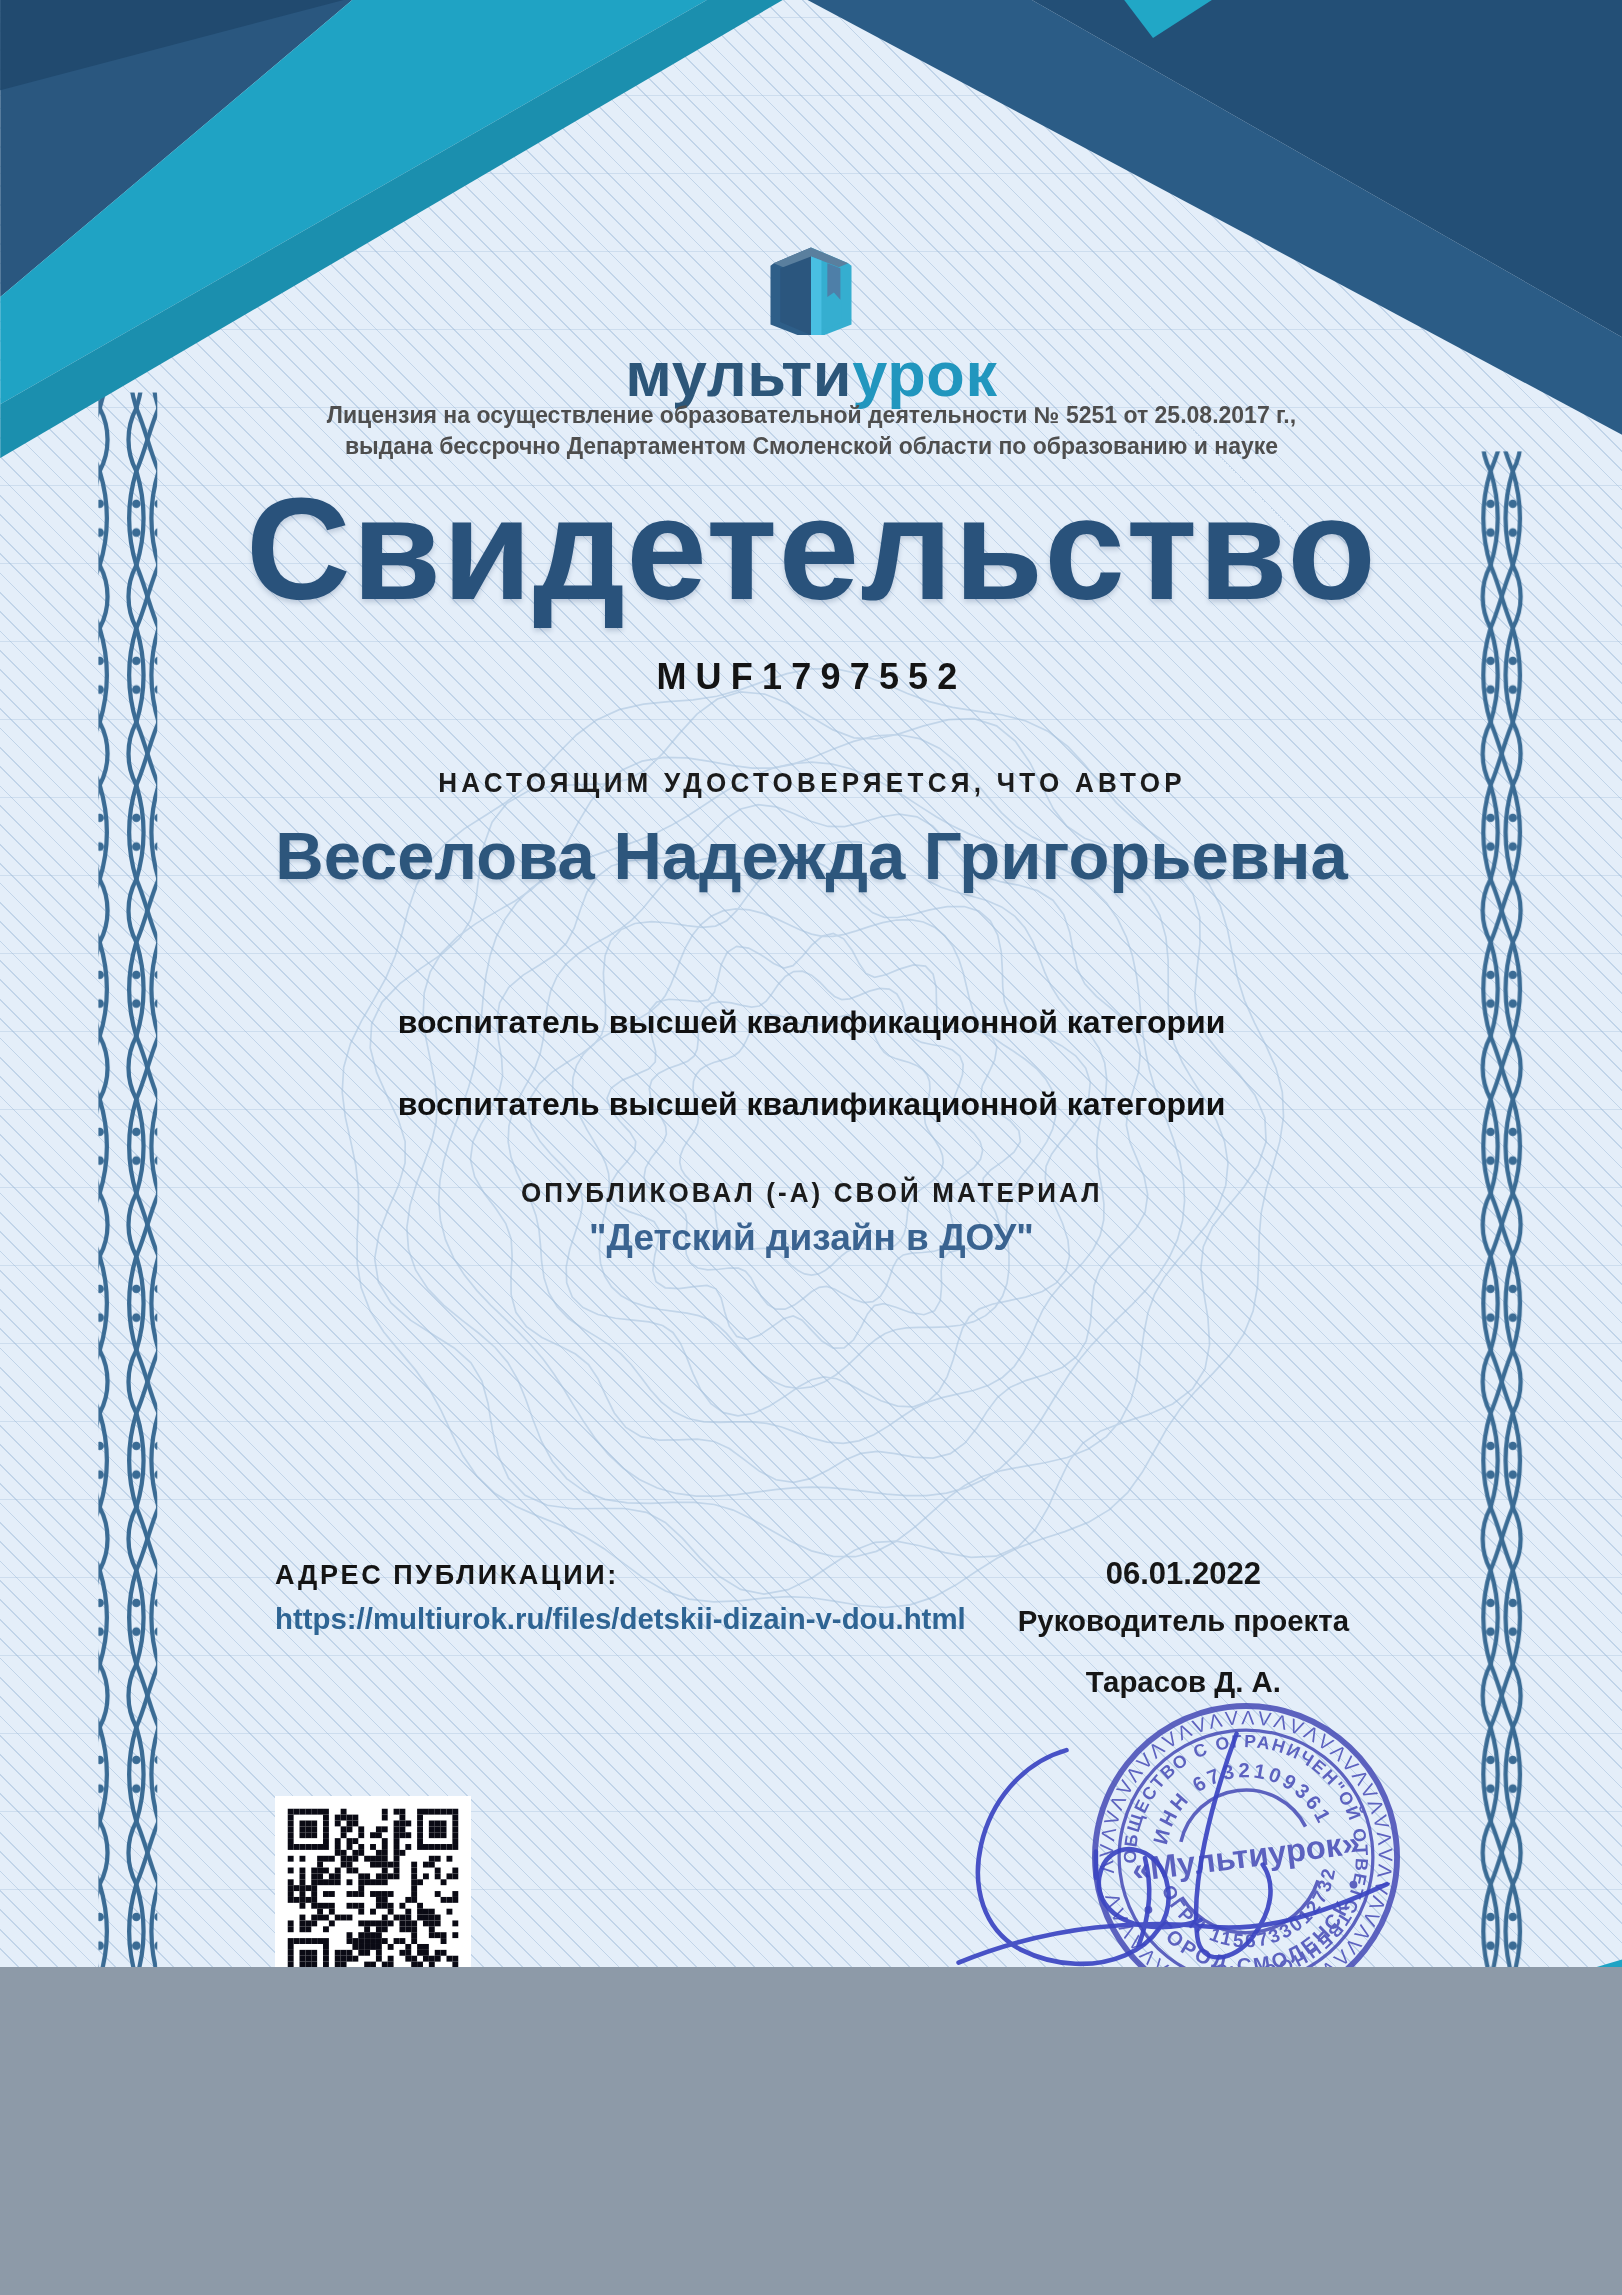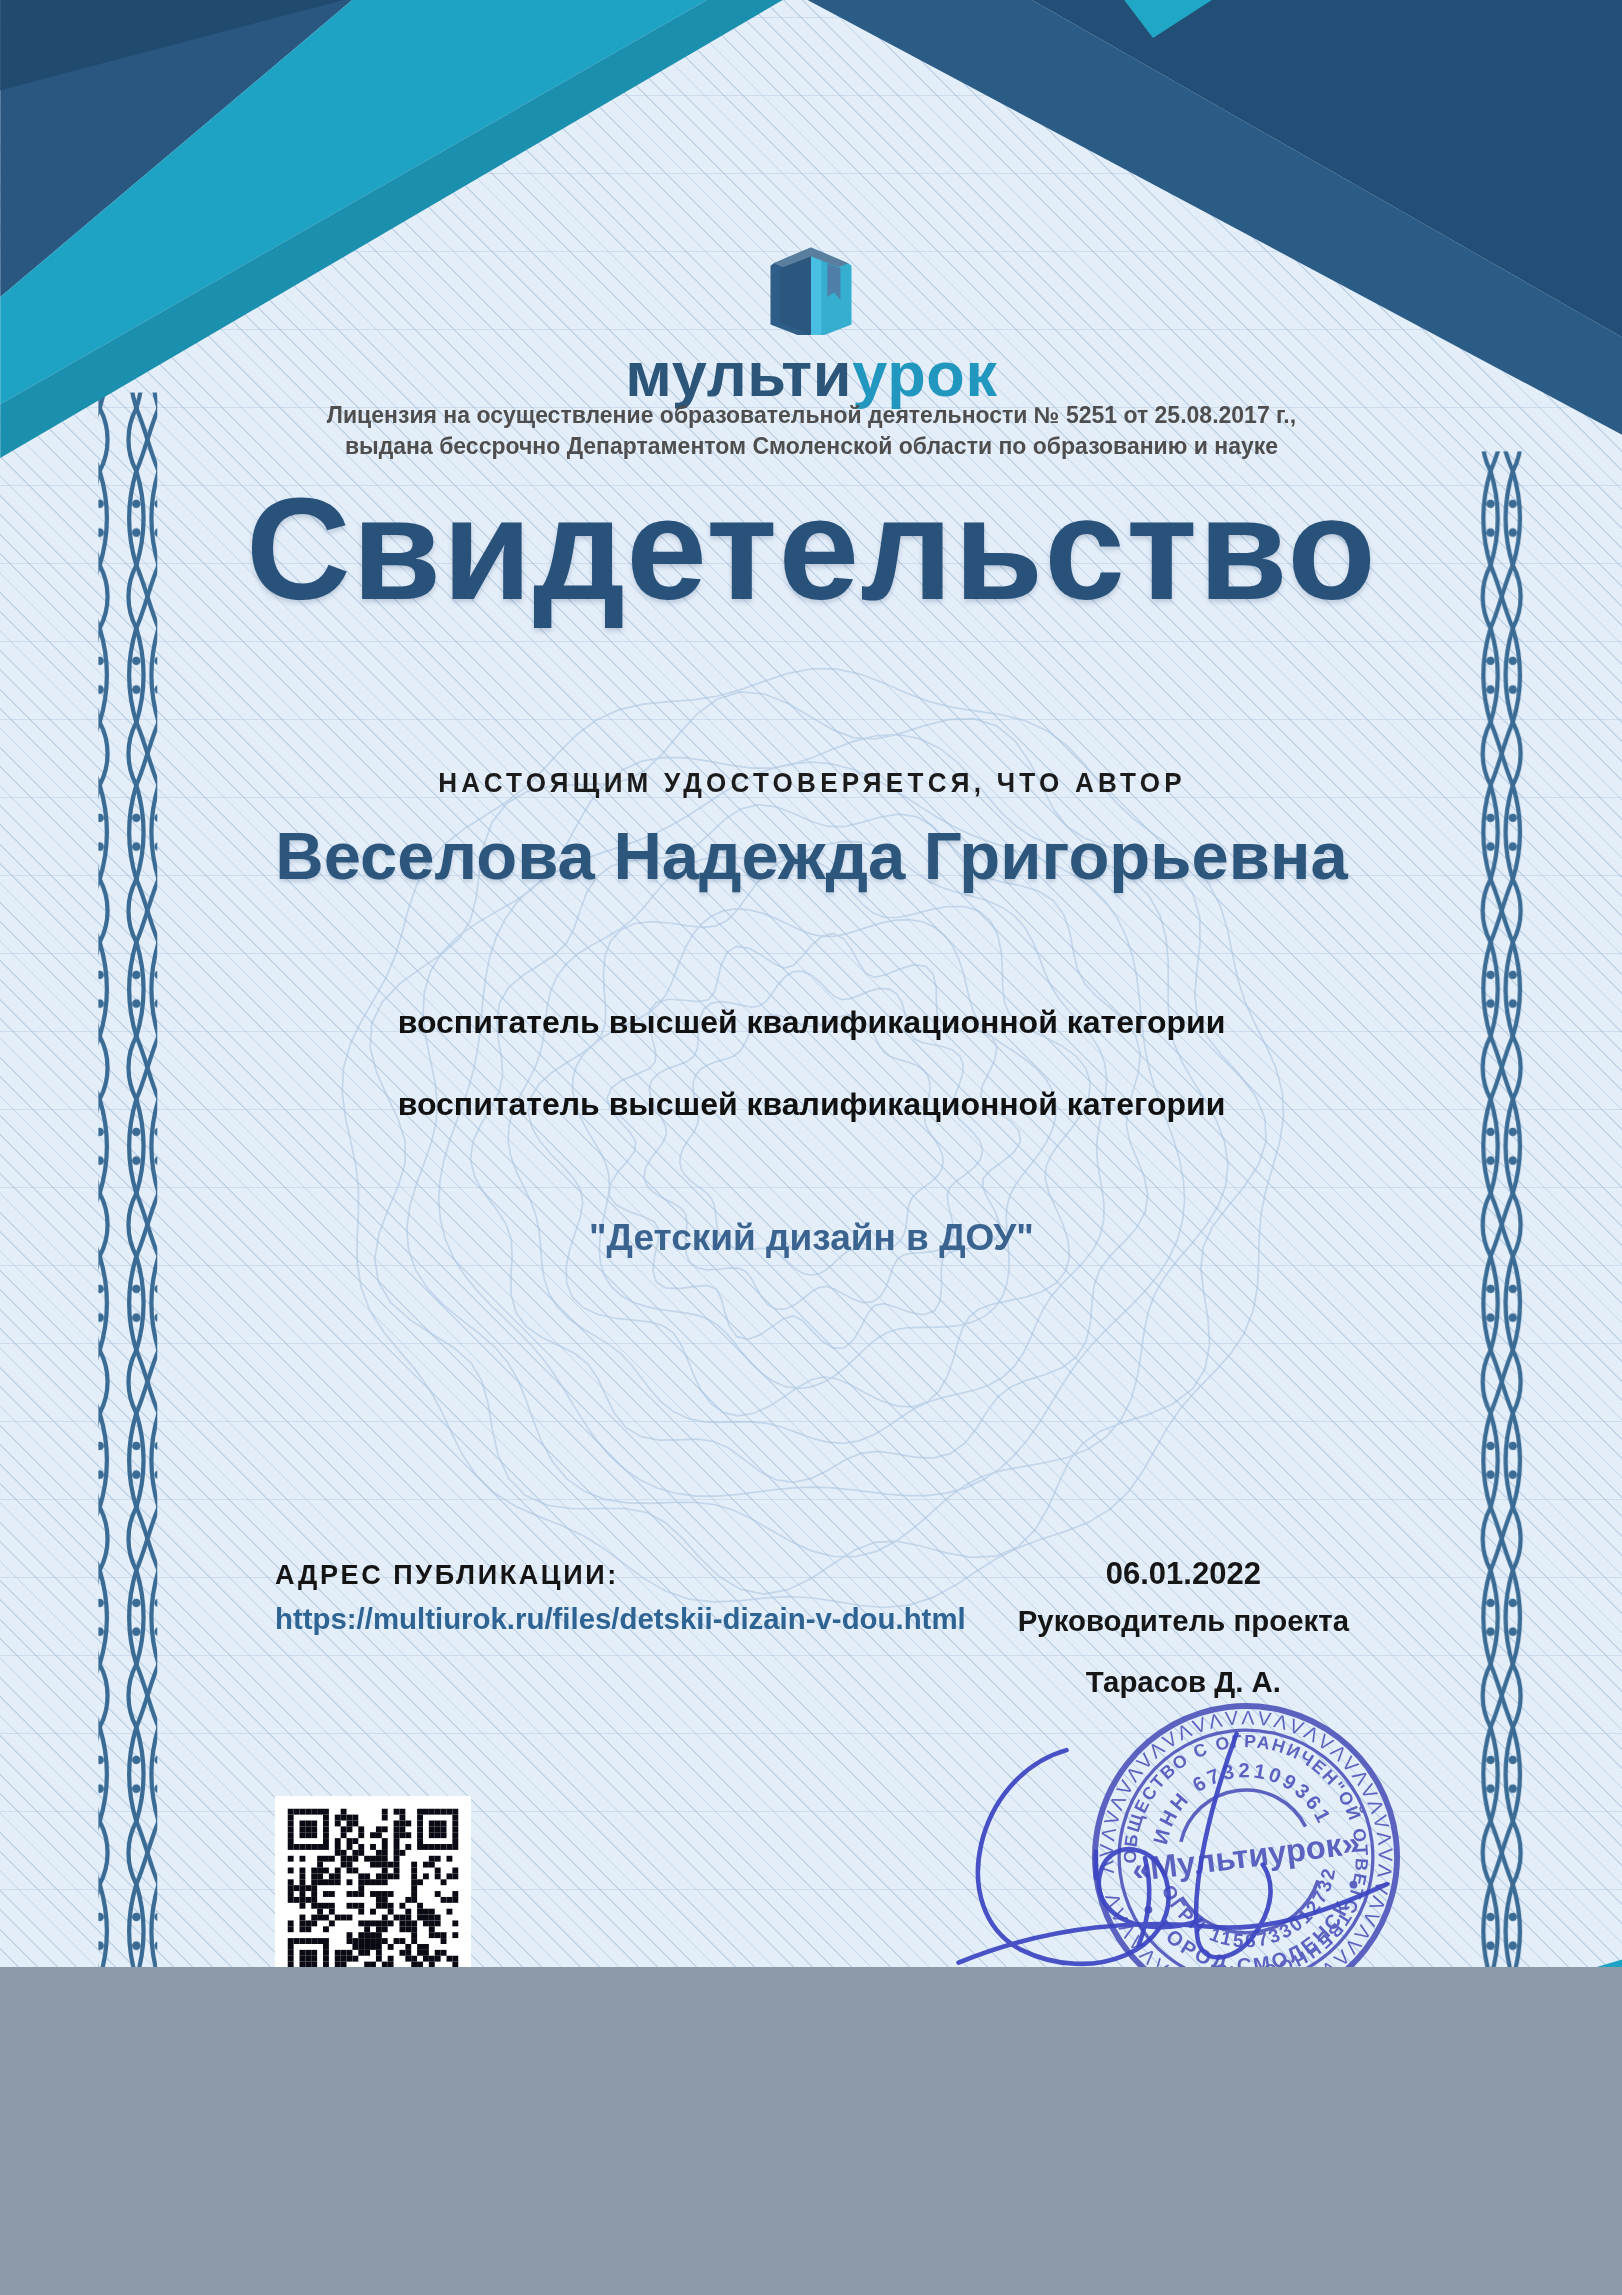--- a/index.html
+++ b/index.html
@@ -112,30 +112,34 @@
     <span style="color:#2c5679">мульти</span><span style="color:#2196be">урок</span>
   </div>
 
   <div class="ctext license">
     <div>Лицензия на осуществление образовательной деятельности № 5251 от 25.08.2017 г.,</div>
     <div>выдана бессрочно Департаментом Смоленской области по образованию и науке</div>
   </div>
 
   <div class="ctext title">Свидетельство</div>
 
+  <div class="ctext cert-num">MUF1797552</div>
 
   <div class="ctext name">Веселова Надежда Григорьевна</div>
 
   <div class="ctext attest">
     <span class="squeeze">НАСТОЯЩИМ УДОСТОВЕРЯЕТСЯ, ЧТО АВТОР</span>
   </div>
 
   <div class="ctext pos pos1">воспитатель высшей квалификационной категории</div>
   <div class="ctext pos pos2">воспитатель высшей квалификационной категории</div>
 
+  <div class="ctext published">
+    <span class="squeeze">ОПУБЛИКОВАЛ (-А) СВОЙ МАТЕРИАЛ</span>
+  </div>
   <div class="ctext material">"Детский дизайн в ДОУ"</div>
 
   <div class="addr-block">
     <div class="addr-label">АДРЕС ПУБЛИКАЦИИ:</div>
     <a class="addr-url" href="#">https://multiurok.ru/files/detskii-dizain-v-dou.html</a>
   </div>
 
   <div class="sign-block">
     <div class="sign-date">06.01.2022</div>
     <div class="sign-role">Руководитель проекта</div>

